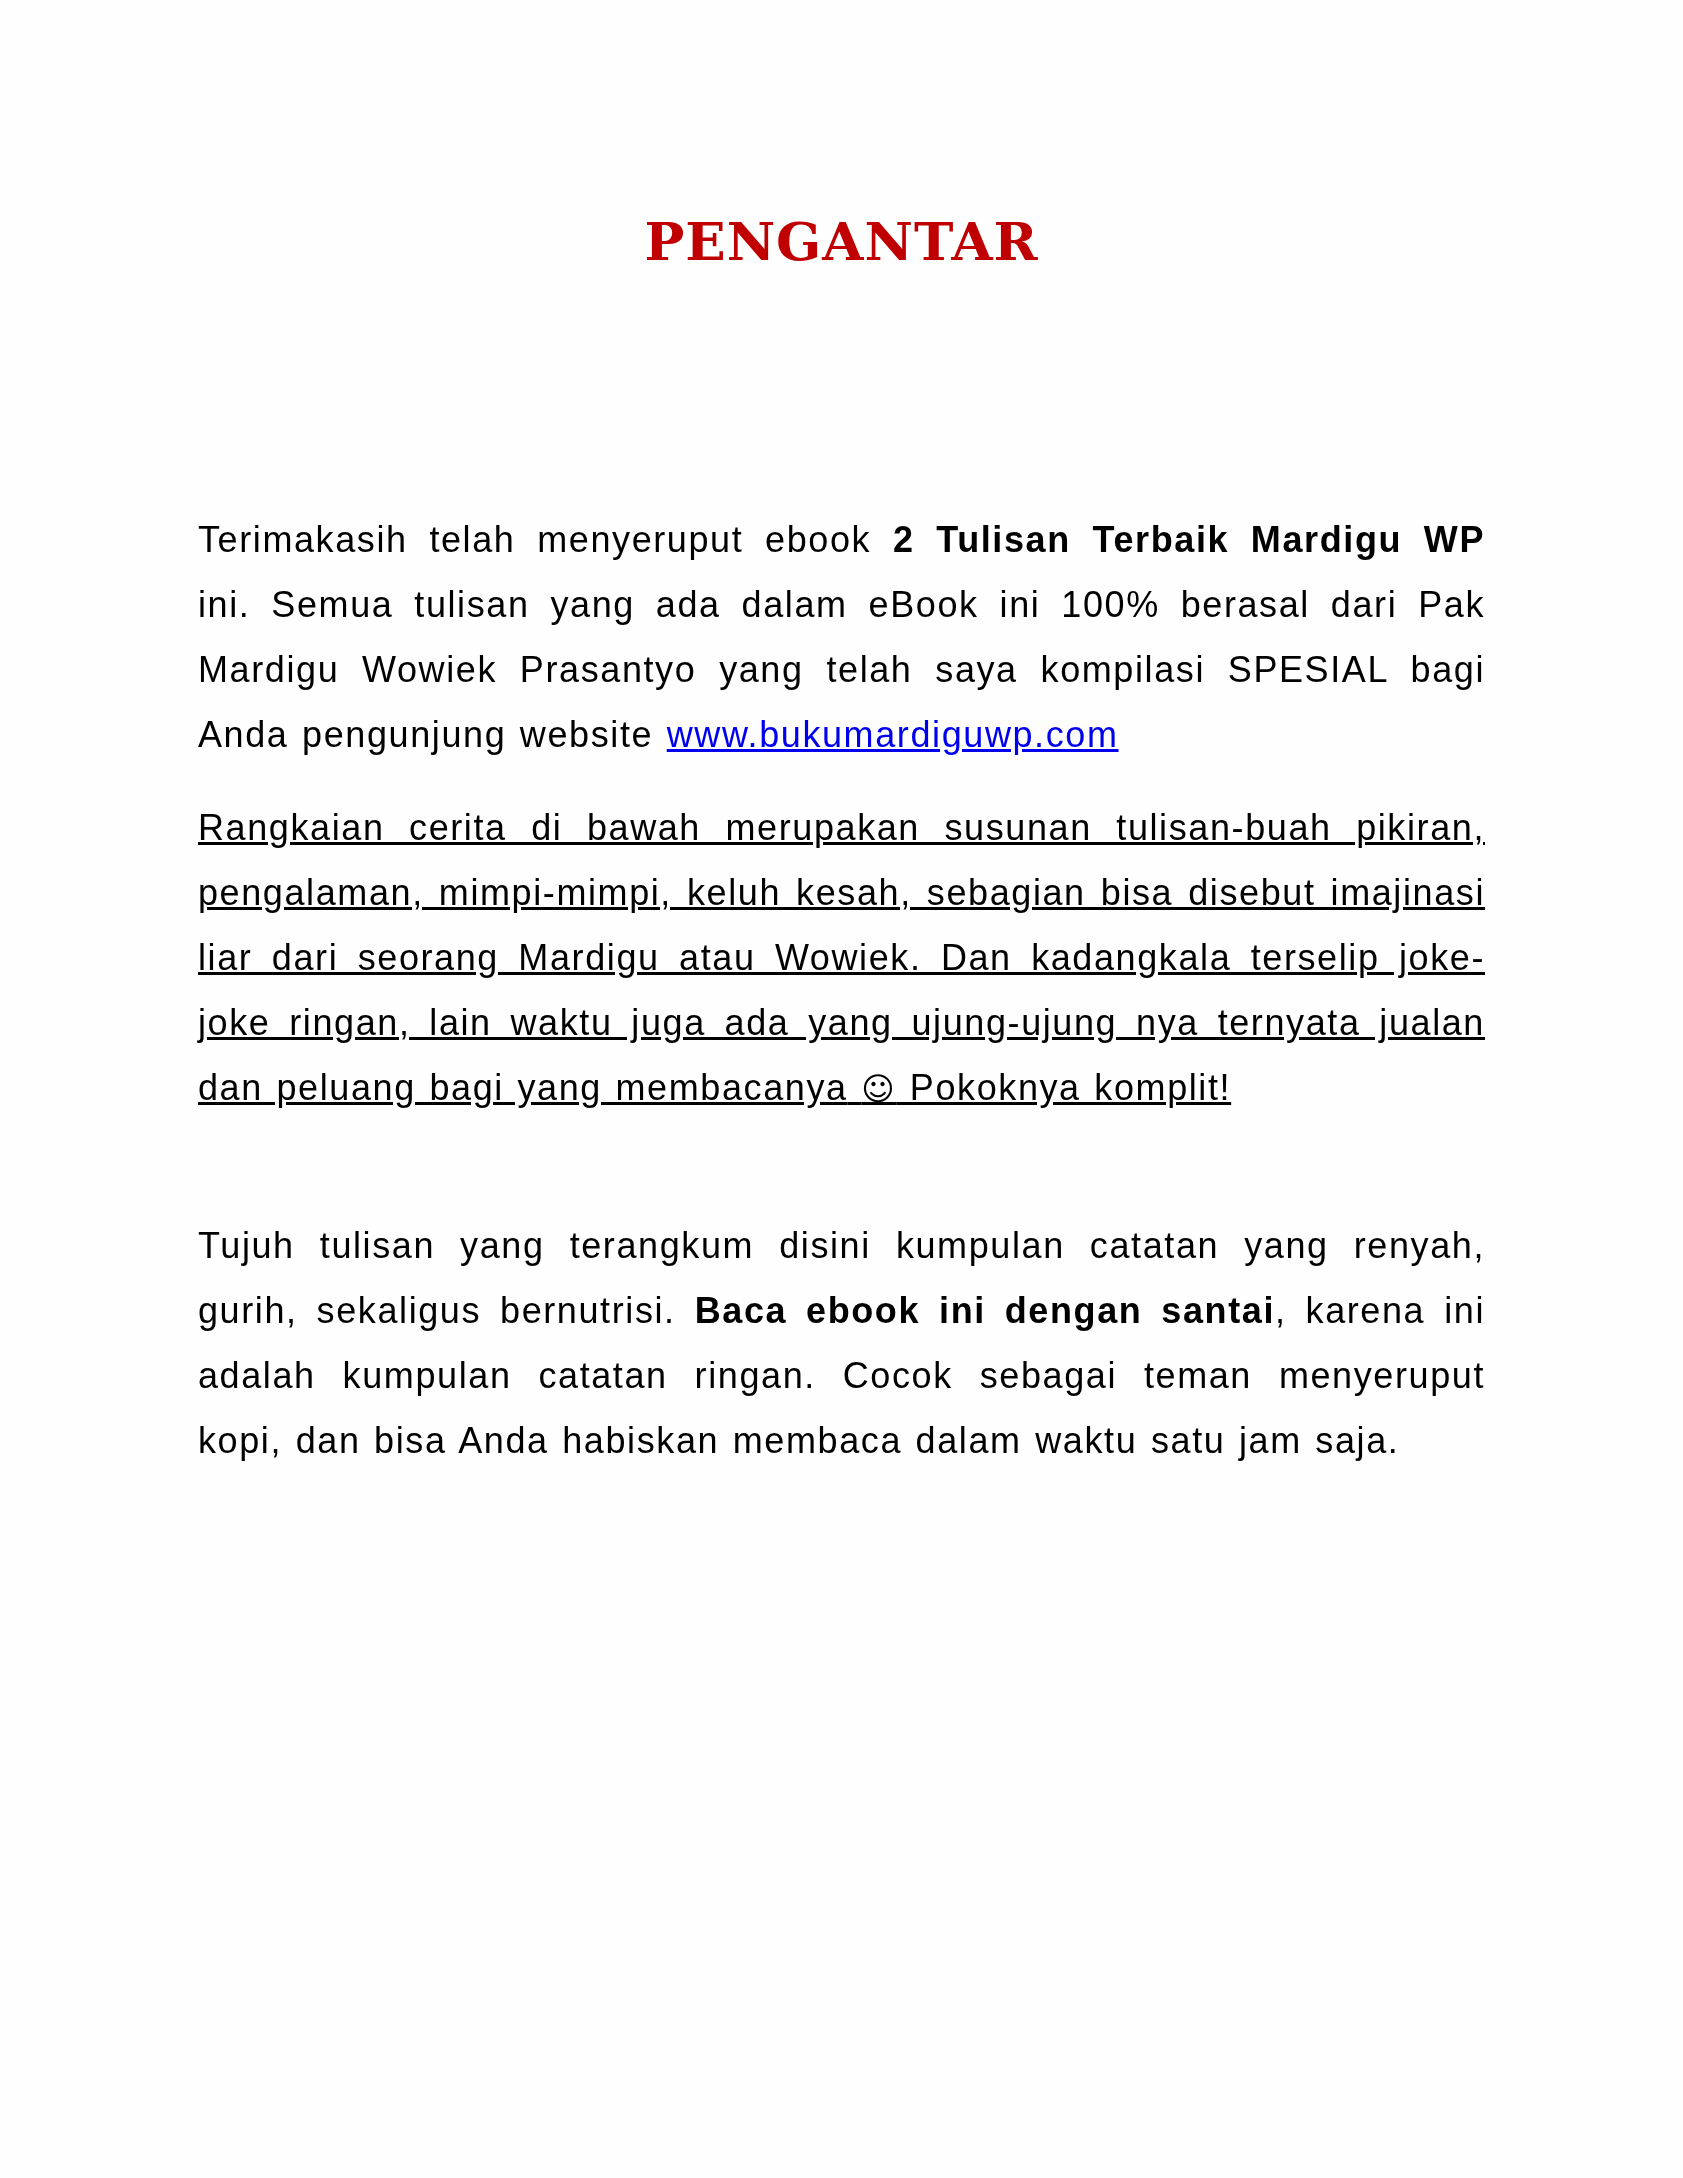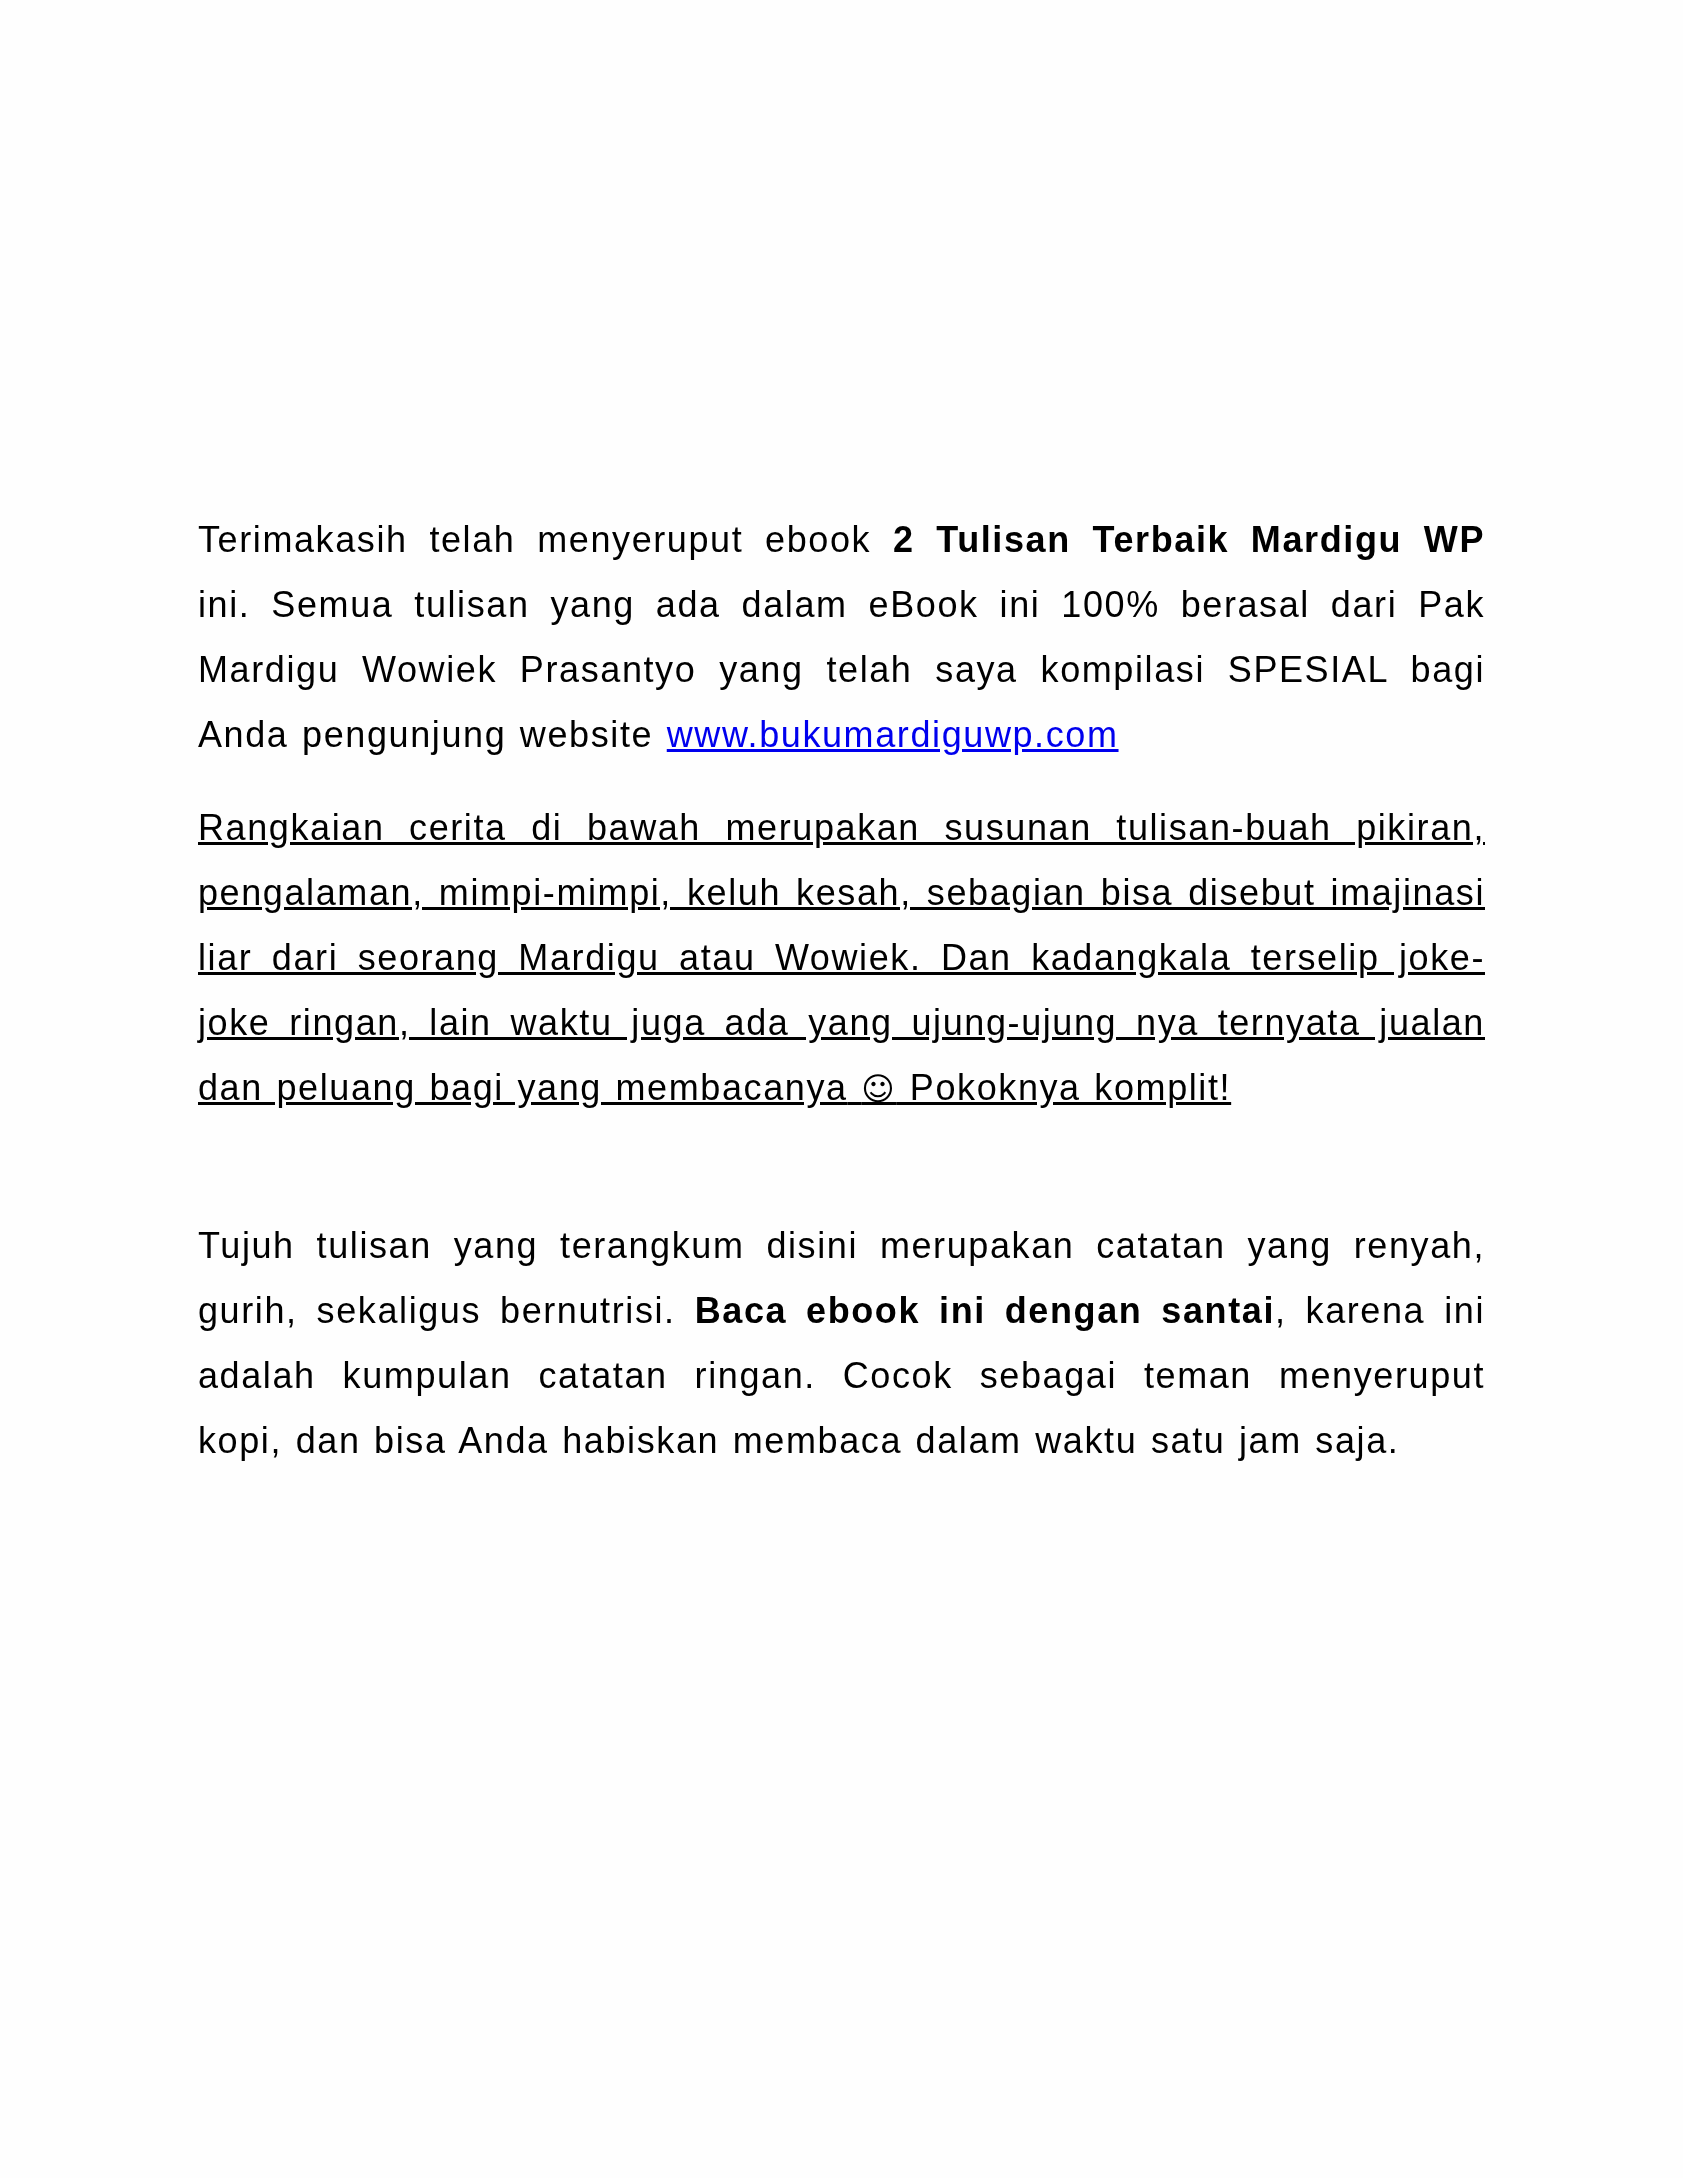--- a/index.html
+++ b/index.html
@@ -64,28 +64,29 @@
   .smiley {
     font-family: "DejaVu Sans", sans-serif;
     font-size: 32px;
   }
 </style>
 </head>
 <body>
 
 <div class="page">
 
+  <h1 class="title">PENGANTAR</h1>
 
 
   <div class="body-text p-intro">
     <p><span>Terimakasih telah menyeruput ebook </span><b>2 Tulisan Terbaik Mardigu WP</b><span> ini. Semua tulisan yang ada dalam eBook ini 100% berasal dari Pak Mardigu Wowiek Prasantyo yang telah saya kompilasi SPESIAL bagi Anda pengunjung website </span><a class="link" href="#">www.bukumardiguwp.com</a></p>
   </div>
 
   <div class="body-text p-story">
     <p><span>Rangkaian cerita di bawah merupakan susunan tulisan-buah pikiran, pengalaman, mimpi-mimpi, keluh kesah, sebagian bisa disebut imajinasi liar dari seorang Mardigu atau Wowiek. Dan kadangkala terselip joke-joke ringan, lain waktu juga ada yang ujung-ujung nya ternyata jualan dan peluang bagi yang membacanya</span> <span class="smiley">☺</span><span> Pokoknya komplit!</span></p>
   </div>
 
   <div class="body-text p-summary">
-    <p><span>Tujuh tulisan yang terangkum disini merupakan catatan yang renyah, gurih, sekaligus bernutrisi. </span><b>Baca ebook ini dengan santai</b><span>, karena ini adalah kumpulan catatan ringan.  Cocok sebagai teman menyeruput kopi, dan bisa Anda habiskan membaca dalam waktu satu jam saja.</span></p>
+    <p><span>Tujuh tulisan yang terangkum disini kumpulan catatan yang renyah, gurih, sekaligus bernutrisi. </span><b>Baca ebook ini dengan santai</b><span>, karena ini adalah kumpulan catatan ringan.  Cocok sebagai teman menyeruput kopi, dan bisa Anda habiskan membaca dalam waktu satu jam saja.</span></p>
   </div>
 
 </div>
 
 
 </body></html>

